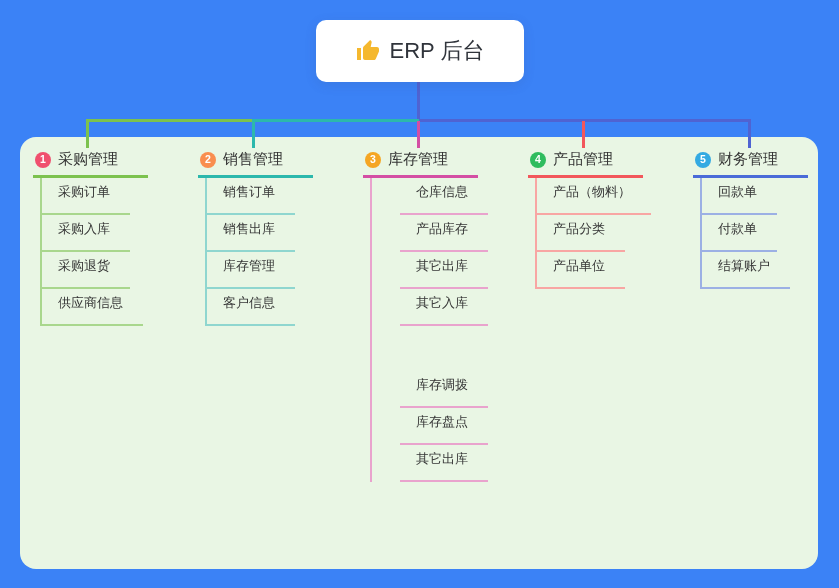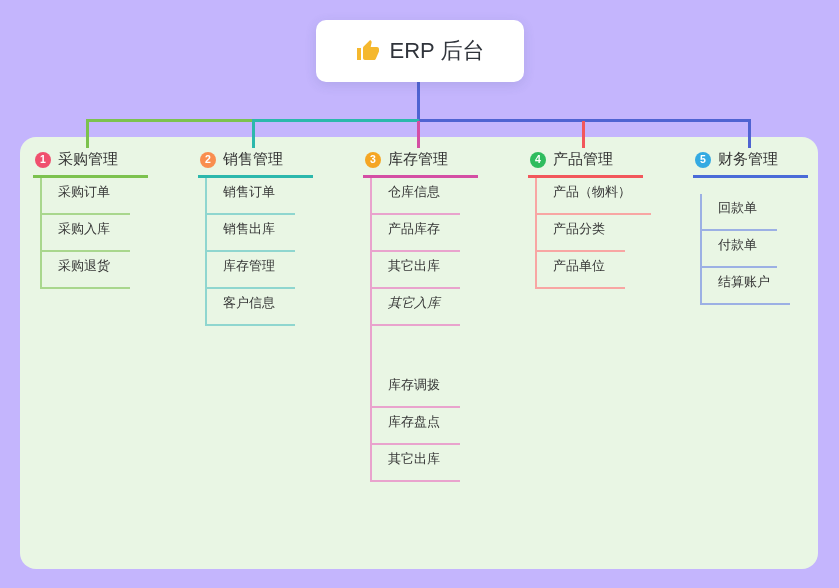--- a/index.html
+++ b/index.html
@@ -1,19 +1,19 @@
 <!DOCTYPE html>
 <html><head>
 <meta charset="utf-8">
 <style>
   html,body{margin:0;padding:0;background:#ffffff;}
   .stage{
     position:relative;width:839px;height:588px;overflow:hidden;
     font-family:"Liberation Sans","DejaVu Sans",sans-serif;
-    background:#c4b5fd;
+    background:#3b82f6;
   }
   .panel{
     position:absolute;left:20px;top:137px;width:798px;height:432px;
     border-radius:16px;
   }
   .root-node{
     position:absolute;left:316px;top:20px;width:208px;height:62px;
     background:#ffffff;border-radius:10px;
     box-shadow:0 3px 12px rgba(60,80,120,0.14);
     display:flex;align-items:center;justify-content:center;gap:10px;
@@ -73,20 +73,23 @@
         <div class="children" style="border-left: 2px solid rgb(169, 215, 141);">
           <div class="child" style="border-bottom: 2px solid rgb(169, 215, 141);">
             <span>采购订单</span>
           </div>
           <div class="child" style="border-bottom: 2px solid rgb(169, 215, 141);">
             <span>采购入库</span>
           </div>
           <div class="child" style="border-bottom: 2px solid rgb(169, 215, 141);">
             <span>采购退货</span>
           </div>
+          <div class="child" style="border-bottom: 2px solid rgb(169, 215, 141);">
+            <span>供应商信息</span>
+          </div>
         </div>
       </div>
       <div class="col" style="left: 198px;">
         <div class="branch-header" style="border-bottom: 3px solid rgb(44, 184, 172);">
           <span class="badge" style="background: rgb(249, 142, 79);">2</span>
           <span>销售管理</span>
         </div>
         <div class="children" style="border-left: 2px solid rgb(143, 214, 207);">
           <div class="child" style="border-bottom: 2px solid rgb(143, 214, 207);">
             <span>销售订单</span>
@@ -100,31 +103,31 @@
           <div class="child" style="border-bottom: 2px solid rgb(143, 214, 207);">
             <span>客户信息</span>
           </div>
         </div>
       </div>
       <div class="col" style="left: 363px;">
         <div class="branch-header" style="border-bottom: 3px solid rgb(212, 79, 164);">
           <span class="badge" style="background: rgb(245, 166, 35);">3</span>
           <span>库存管理</span>
         </div>
-        <div class="children" style="border-left: 2px solid rgb(233, 163, 205);">
+        <div class="children" style="border-left: 2px solid rgb(233, 163, 205); padding-left: 28px;">
           <div class="child" style="border-bottom: 2px solid rgb(233, 163, 205);">
             <span>仓库信息</span>
           </div>
           <div class="child" style="border-bottom: 2px solid rgb(233, 163, 205);">
             <span>产品库存</span>
           </div>
           <div class="child" style="border-bottom: 2px solid rgb(233, 163, 205);">
             <span>其它出库</span>
           </div>
-          <div class="child" style="border-bottom: 2px solid rgb(233, 163, 205); font-style: italic;">
+          <div class="child" style="border-bottom: 2px solid rgb(233, 163, 205);">
             <span>其它入库</span>
           </div>
           <div class="child" style="border-bottom: 2px solid rgb(233, 163, 205); margin-top: 45px;">
             <span>库存调拨</span>
           </div>
           <div class="child" style="border-bottom: 2px solid rgb(233, 163, 205);">
             <span>库存盘点</span>
           </div>
           <div class="child" style="border-bottom: 2px solid rgb(233, 163, 205);">
             <span>其它出库</span>
@@ -146,21 +149,21 @@
           <div class="child" style="border-bottom: 2px solid rgb(248, 166, 163);">
             <span>产品单位</span>
           </div>
         </div>
       </div>
       <div class="col" style="left: 693px;">
         <div class="branch-header" style="border-bottom: 3px solid rgb(74, 107, 216);">
           <span class="badge" style="background: rgb(52, 170, 226);">5</span>
           <span>财务管理</span>
         </div>
-        <div class="children" style="border-left: 2px solid rgb(156, 176, 228); margin-top: 16px;">
+        <div class="children" style="border-left: 2px solid rgb(156, 176, 228);">
           <div class="child" style="border-bottom: 2px solid rgb(156, 176, 228);">
             <span>回款单</span>
           </div>
           <div class="child" style="border-bottom: 2px solid rgb(156, 176, 228);">
             <span>付款单</span>
           </div>
           <div class="child" style="border-bottom: 2px solid rgb(156, 176, 228);">
             <span>结算账户</span>
           </div>
         </div>

